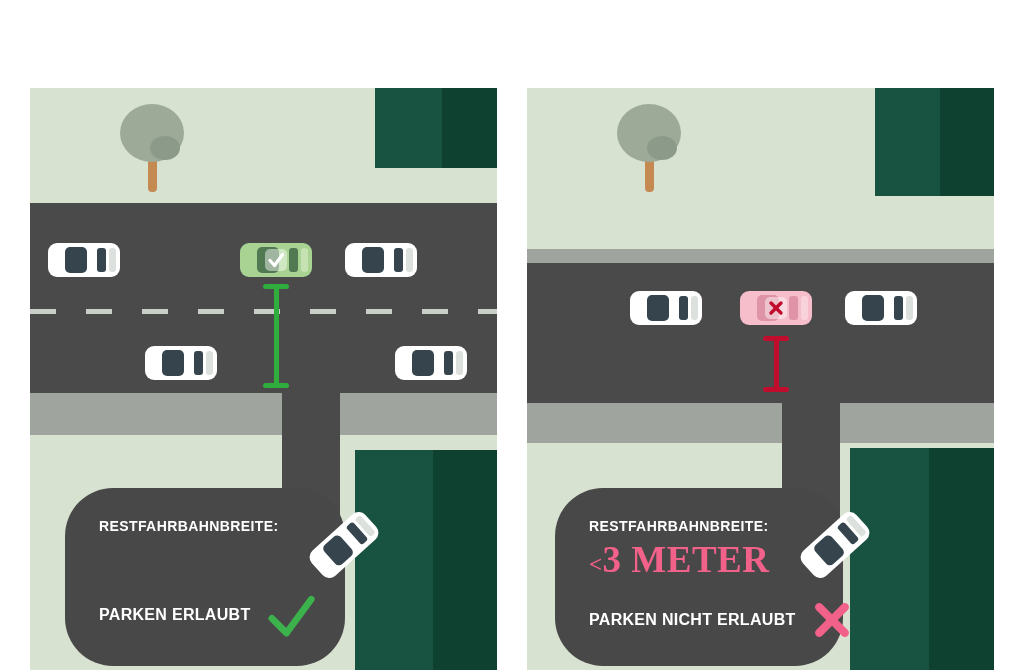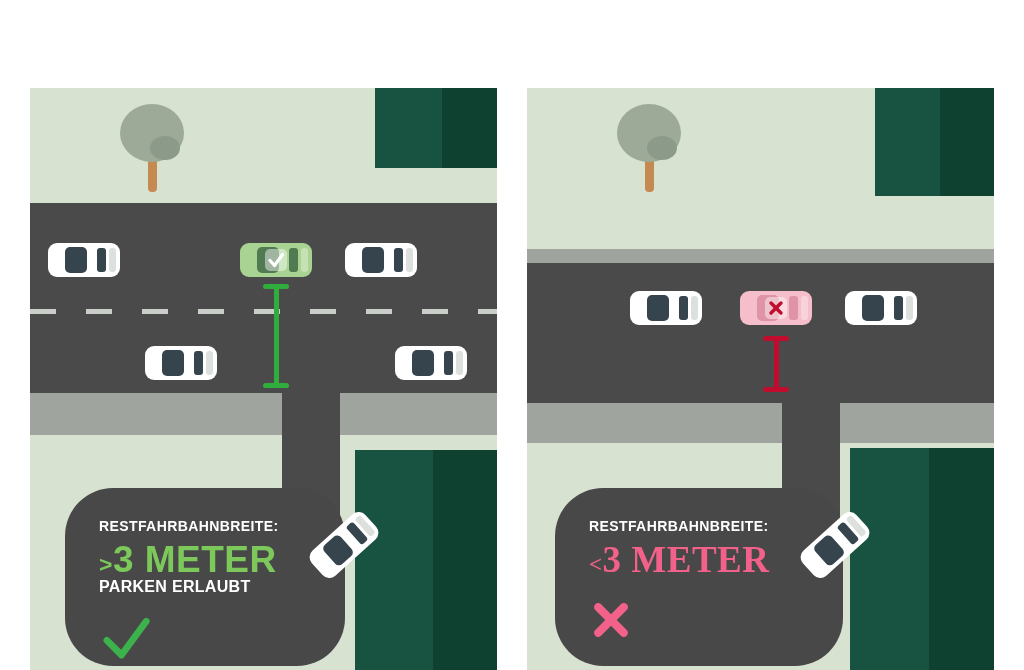--- a/index.html
+++ b/index.html
@@ -56,21 +56,21 @@
   .measure-green{--m:var(--measure-green);}
   .measure-red{--m:var(--measure-red);}
 
   .caption{position:absolute;background:var(--blob);border-radius:48px;padding:30px 22px 24px 34px;
     box-sizing:border-box;display:flex;flex-direction:column;}
   .caption-label{color:var(--text-light);font-size:14px;font-weight:700;letter-spacing:0.4px;margin-bottom:7px;}
   .caption-value{font-weight:700;font-size:37px;line-height:1;letter-spacing:0.5px;}
   .panel-left .caption-value{color:var(--accent-green);}
   .panel-right .caption-value{color:var(--accent-pink);font-family:Liberation Serif, serif;}
   .value-prefix{font-size:0.62em;}
-  .verdict-row{display:flex;gap:14px;margin-top:auto;flex-direction:column;}
+  .verdict-row{display:flex;align-items:center;gap:14px;margin-top:auto;}
   .verdict{color:var(--text-light);font-size:16px;font-weight:700;letter-spacing:0.3px;white-space:nowrap;}
   .verdict-icon{flex:0 0 auto;}
   .verdict-icon.check path{stroke:var(--verdict-check);stroke-width:6;fill:none;stroke-linecap:round;stroke-linejoin:round;}
   .verdict-icon.cross path{stroke:var(--accent-pink);stroke-width:9;fill:none;stroke-linecap:round;}
 </style>
 </head>
 <body>
 
 <div class="stage">
 
@@ -80,23 +80,20 @@
     <div class="road" style="top:115px;height:190px;">
       <div class="lane-dash"></div>
     </div>
     <div class="sidewalk" style="top:305px;height:42px;"></div>
     <div class="side-street" style="left:252px;top:300px;width:58px;height:140px;"></div>
 
     <div class="building" style="left:325px;top:362px;width:142px;height:226px;"></div>
 
     <div class="caption" style="left:35px;top:400px;width:280px;height:178px;">
       <div class="caption-label">RESTFAHRBAHNBREITE:</div>
-      <div class="caption-value">
-        <span class="value-prefix">&gt;</span><span>3 METER</span>
-      </div>
       <div class="verdict-row">
         <span class="verdict">PARKEN ERLAUBT</span>
         <svg class="verdict-icon check" width="54" height="54" viewBox="0 0 48 48">
             <path d="M7 27 L20 40 L42 10"></path>
           </svg>
       </div>
     </div>
 
     <div class="measure measure-green" style="left:233px;top:196px;height:104px;">
       <i class="cap cap-top"></i>
@@ -154,20 +151,21 @@
     <div class="side-street" style="left:255px;top:310px;width:58px;height:130px;"></div>
 
     <div class="building" style="left:323px;top:360px;width:144px;height:228px;"></div>
 
     <div class="caption" style="left:28px;top:400px;width:288px;height:178px;">
       <div class="caption-label">RESTFAHRBAHNBREITE:</div>
       <div class="caption-value">
         <span class="value-prefix">&lt;</span><span>3 METER</span>
       </div>
       <div class="verdict-row">
+        <span class="verdict">PARKEN NICHT ERLAUBT</span>
         <svg class="verdict-icon cross" width="44" height="44" viewBox="0 0 48 48">
             <path d="M10 10 L38 38"></path>
             <path d="M38 10 L10 38"></path>
           </svg>
       </div>
     </div>
 
     <div class="measure measure-red" style="left:236px;top:248px;height:56px;">
       <i class="cap cap-top"></i>
         <i class="stem"></i>

